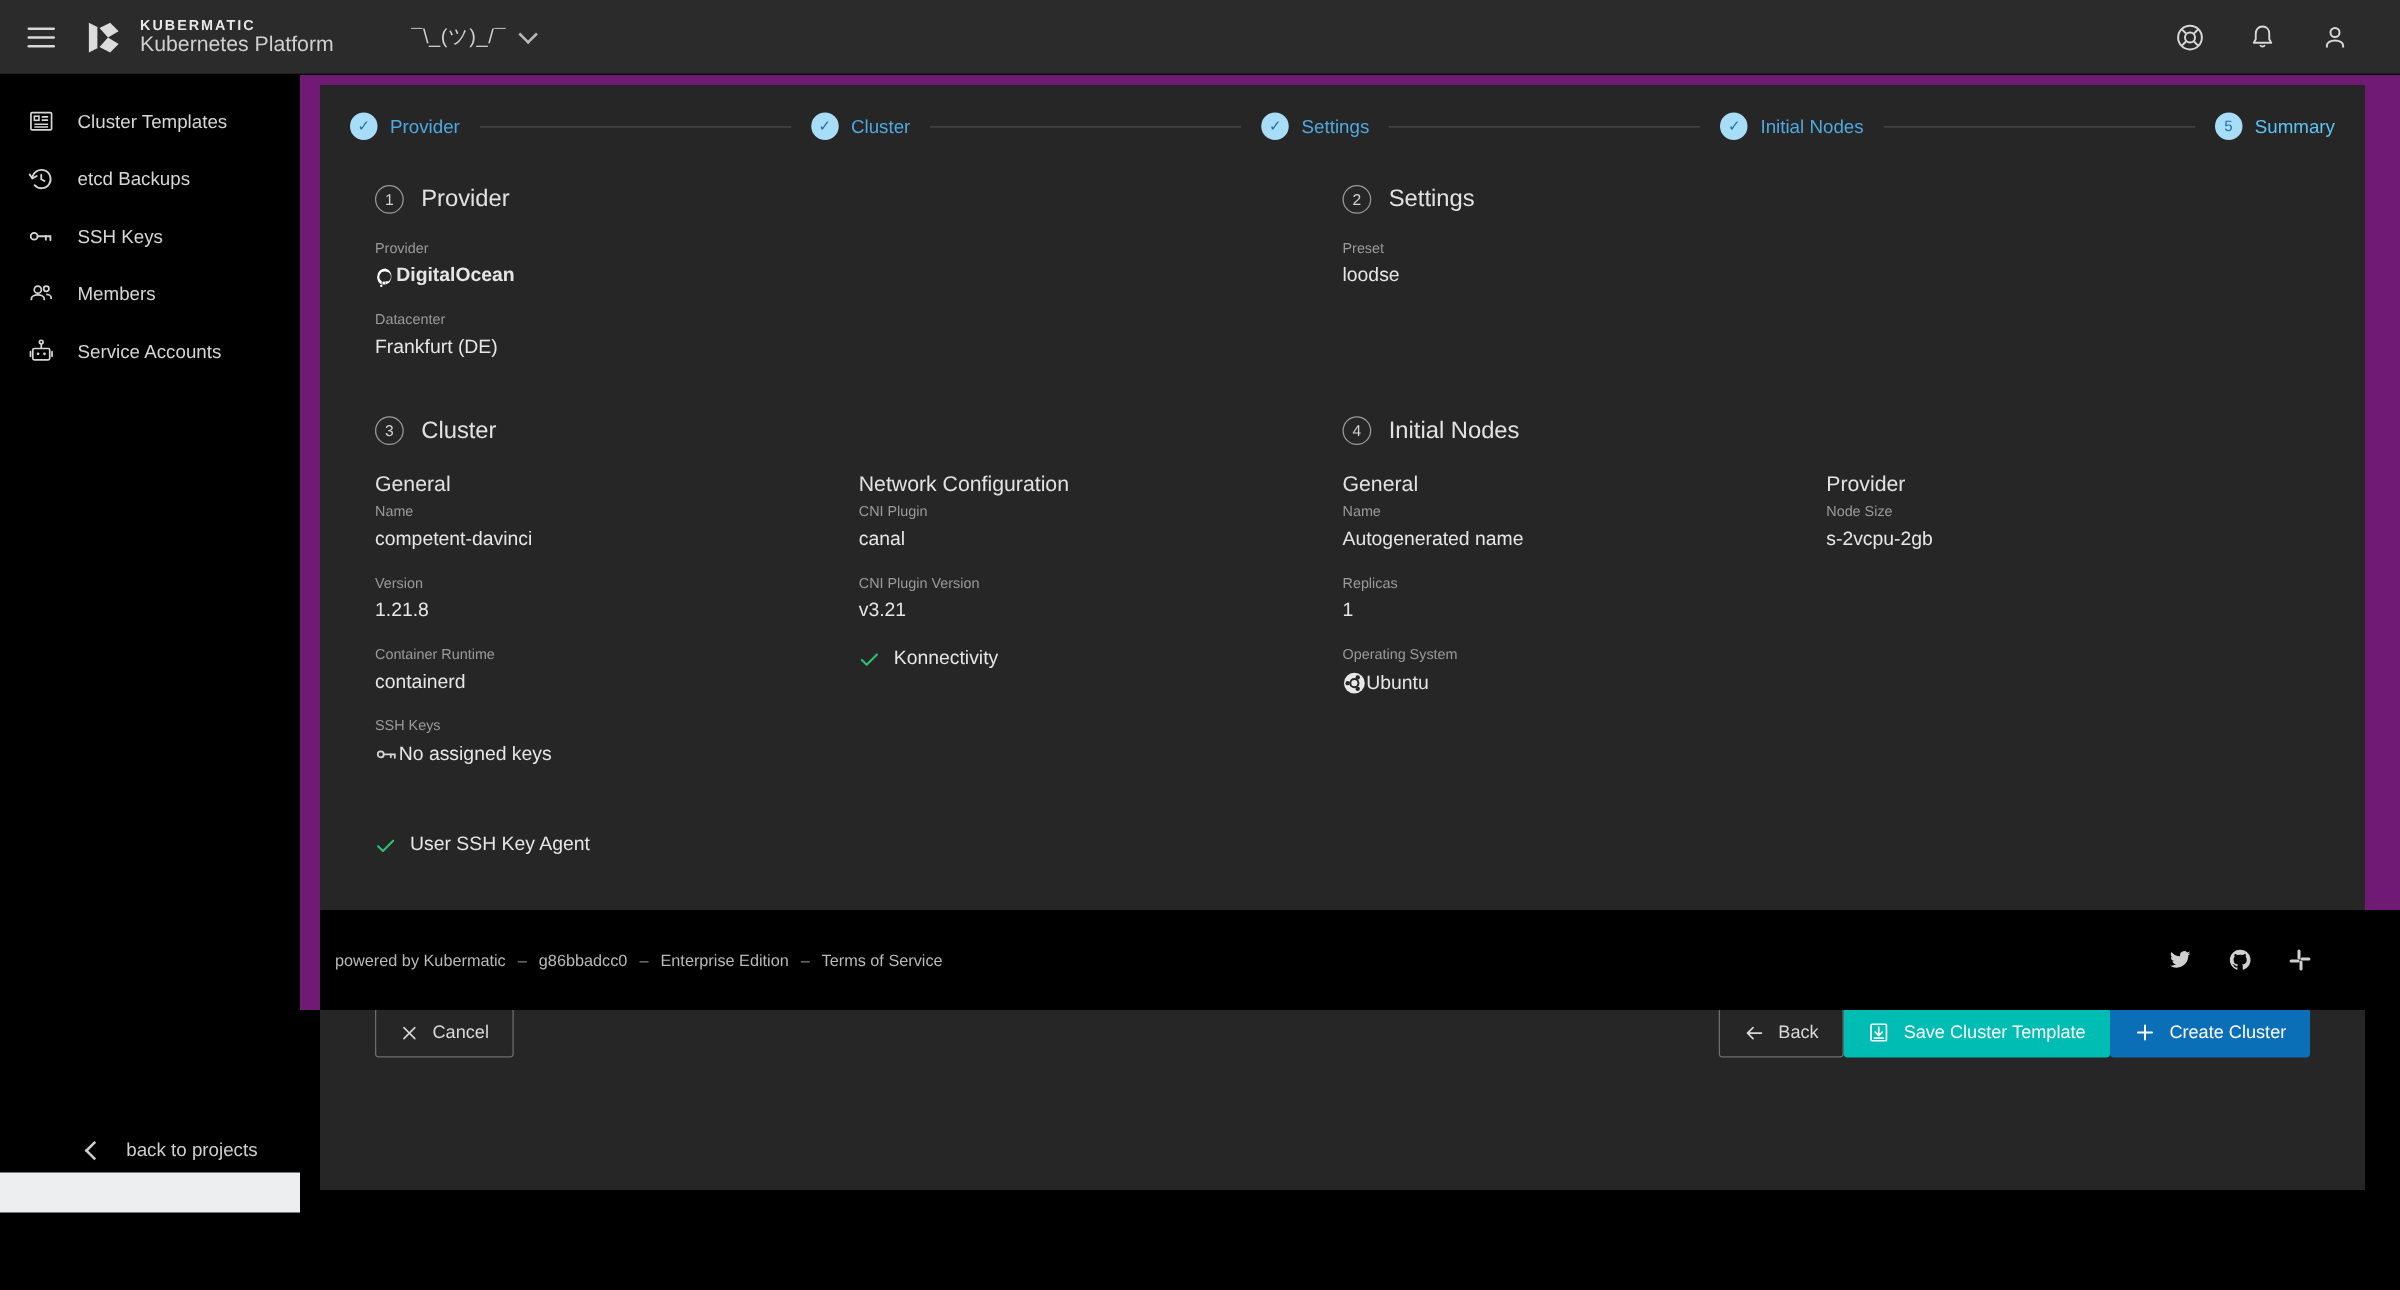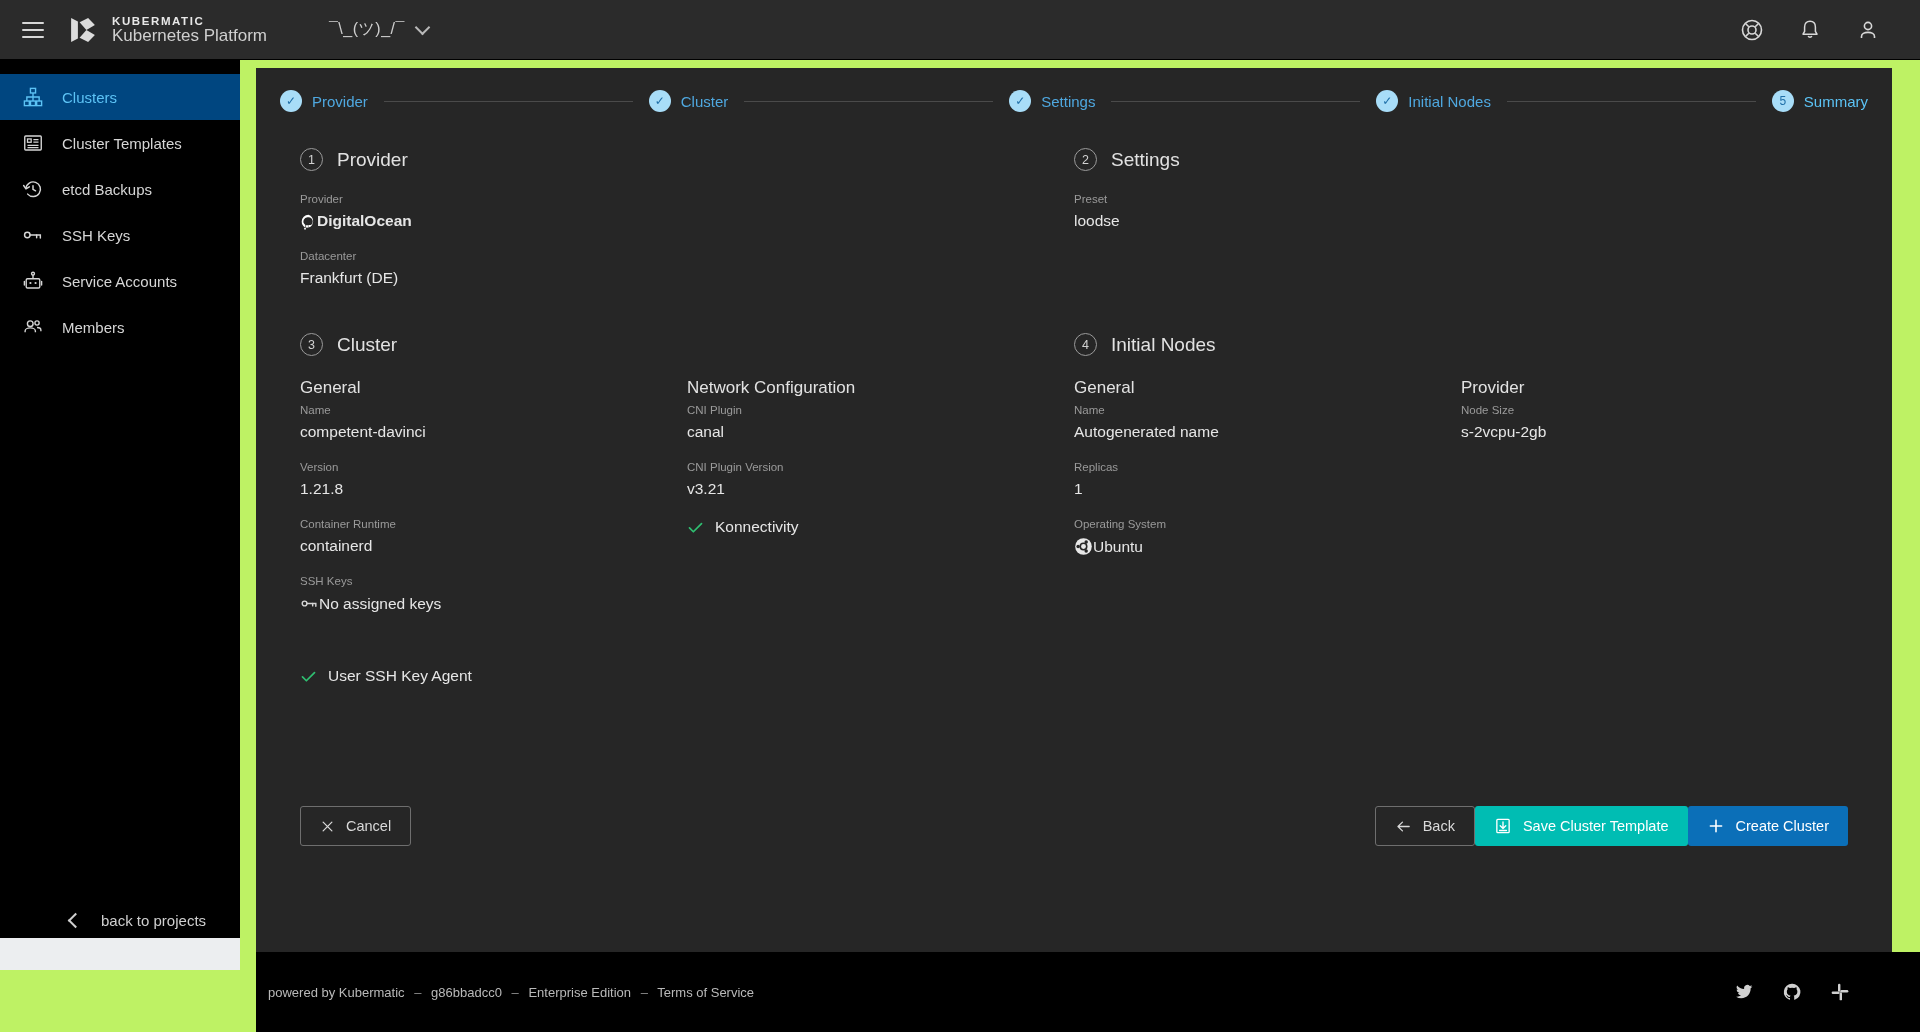--- a/index.html
+++ b/index.html
@@ -2,21 +2,21 @@
 <html><head>
 <meta charset="utf-8">
 <style>
   * { box-sizing: border-box; margin: 0; padding: 0; }
   html, body {
     width: 1920px; height: 1032px;
     background: #000000;
     font-family: "Liberation Sans", sans-serif;
     overflow: hidden;
   }
-  .app { position: relative; width: 1920px; height: 1032px; background: #bef264; }
+  .app { position: relative; width: 1920px; height: 808px; background: #701a75; }
 
   
   .topbar {
     position: absolute; top: 0; left: 0; width: 1920px; height: 60px;
     background: #2b2b2b;
     display: flex; align-items: center;
     border-bottom: 1px solid #000;
   }
   .hamburger { width: 22px; height: 16px; margin-left: 22px; margin-right: 22px;
     display: flex; flex-direction: column; justify-content: space-between; cursor: pointer; }
@@ -178,32 +178,20 @@
       <svg class="ticon" viewBox="0 0 24 24">
         <circle cx="12" cy="8" r="3.6" fill="none" stroke="#d8d8d8" stroke-width="1.6"></circle>
         <path d="M5.5 20 v-1.6 c0-2.4 2.9-4 6.5-4 s6.5 1.6 6.5 4 V20" fill="none" stroke="#d8d8d8" stroke-width="1.6"></path>
       </svg>
     </div>
   </div>
 
   <div class="sidebar">
     <div class="nav">
 
-      <div class="nav-item active">
-        <span class="ni">
-          <svg width="22" height="22" viewBox="0 0 24 24">
-            <rect x="9.2" y="2.6" width="5.6" height="5" fill="none" stroke="#5cc3f5" stroke-width="1.5"></rect>
-            <rect x="2.6" y="16.4" width="5.4" height="5" fill="none" stroke="#5cc3f5" stroke-width="1.5"></rect>
-            <rect x="9.3" y="16.4" width="5.4" height="5" fill="none" stroke="#5cc3f5" stroke-width="1.5"></rect>
-            <rect x="16" y="16.4" width="5.4" height="5" fill="none" stroke="#5cc3f5" stroke-width="1.5"></rect>
-            <path d="M12 7.6 V12 M5.3 16.4 V12 H18.7 V16.4 M12 12 V16.4" fill="none" stroke="#5cc3f5" stroke-width="1.5"></path>
-          </svg>
-        </span>
-        <span class="lbl">Clusters</span>
-      </div>
 
       <div class="nav-item">
         <span class="ni">
           <svg width="22" height="22" viewBox="0 0 24 24">
             <rect x="3" y="4.4" width="18" height="15.2" rx="1" fill="none" stroke="#d6d6d6" stroke-width="1.5"></rect>
             <rect x="6" y="7.6" width="4" height="3.6" fill="none" stroke="#d6d6d6" stroke-width="1.4"></rect>
             <path d="M12.4 8.2 H18 M12.4 11 H18 M6 14.6 H18 M6 17 H18" stroke="#d6d6d6" stroke-width="1.4"></path>
           </svg>
         </span>
         <span class="lbl">Cluster Templates</span>
@@ -222,46 +210,46 @@
 
       <div class="nav-item">
         <span class="ni">
           <svg width="22" height="22" viewBox="0 0 24 24">
             <circle cx="5.8" cy="12" r="3" fill="none" stroke="#d6d6d6" stroke-width="1.6"></circle>
             <path d="M8.8 12 H20 V15.4" fill="none" stroke="#d6d6d6" stroke-width="1.6" stroke-linecap="round"></path>
             <path d="M16 12 V15" stroke="#d6d6d6" stroke-width="1.6" stroke-linecap="round"></path>
           </svg>
         </span>
         <span class="lbl">SSH Keys</span>
+      </div>
+
+      <div class="nav-item">
+        <span class="ni">
+          <svg width="22" height="22" viewBox="0 0 24 24">
+            <circle cx="9" cy="8.4" r="3.1" fill="none" stroke="#d6d6d6" stroke-width="1.5"></circle>
+            <circle cx="16.4" cy="7.6" r="2.3" fill="none" stroke="#d6d6d6" stroke-width="1.5"></circle>
+            <path d="M3.4 17.6 v-1.2 c0-2 2.6-3.4 5.6-3.4 s5.6 1.4 5.6 3.4 v1.2" fill="none" stroke="#d6d6d6" stroke-width="1.5"></path>
+            <path d="M16.4 12.6 c2.3 0 4.2 1.2 4.2 2.8 v1.2" fill="none" stroke="#d6d6d6" stroke-width="1.5"></path>
+          </svg>
+        </span>
+        <span class="lbl">Members</span>
       </div>
 
       <div class="nav-item">
         <span class="ni">
           <svg width="22" height="22" viewBox="0 0 24 24">
             <rect x="4.6" y="9.6" width="14.8" height="10" rx="1.4" fill="none" stroke="#d6d6d6" stroke-width="1.5"></rect>
             <path d="M12 5 V9.6" stroke="#d6d6d6" stroke-width="1.5"></path>
             <circle cx="12" cy="4" r="1.6" fill="none" stroke="#d6d6d6" stroke-width="1.5"></circle>
             <circle cx="9.2" cy="14.2" r="1.2" fill="#d6d6d6"></circle>
             <circle cx="14.8" cy="14.2" r="1.2" fill="#d6d6d6"></circle>
             <path d="M2.6 12.4 V16.4 M21.4 12.4 V16.4" stroke="#d6d6d6" stroke-width="1.5" stroke-linecap="round"></path>
           </svg>
         </span>
         <span class="lbl">Service Accounts</span>
-      </div>
-
-      <div class="nav-item">
-        <span class="ni">
-          <svg width="22" height="22" viewBox="0 0 24 24">
-            <circle cx="9" cy="8.4" r="3.1" fill="none" stroke="#d6d6d6" stroke-width="1.5"></circle>
-            <circle cx="16.4" cy="7.6" r="2.3" fill="none" stroke="#d6d6d6" stroke-width="1.5"></circle>
-            <path d="M3.4 17.6 v-1.2 c0-2 2.6-3.4 5.6-3.4 s5.6 1.4 5.6 3.4 v1.2" fill="none" stroke="#d6d6d6" stroke-width="1.5"></path>
-            <path d="M16.4 12.6 c2.3 0 4.2 1.2 4.2 2.8 v1.2" fill="none" stroke="#d6d6d6" stroke-width="1.5"></path>
-          </svg>
-        </span>
-        <span class="lbl">Members</span>
       </div>
     </div>
 
     <div class="back-projects">
       <span class="back-chev"></span>
       <span>back to projects</span>
     </div>
     <div class="sidebar-foot"></div>
   </div>
 

